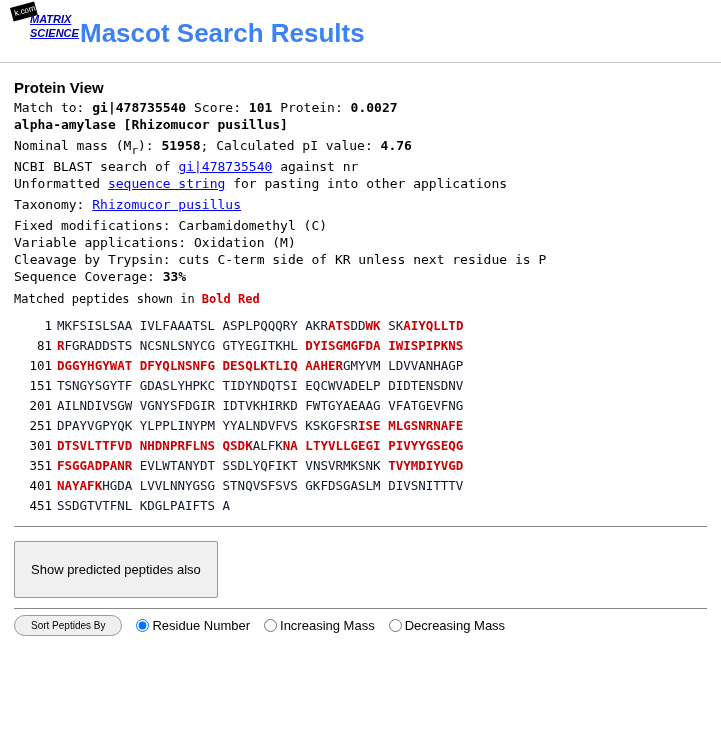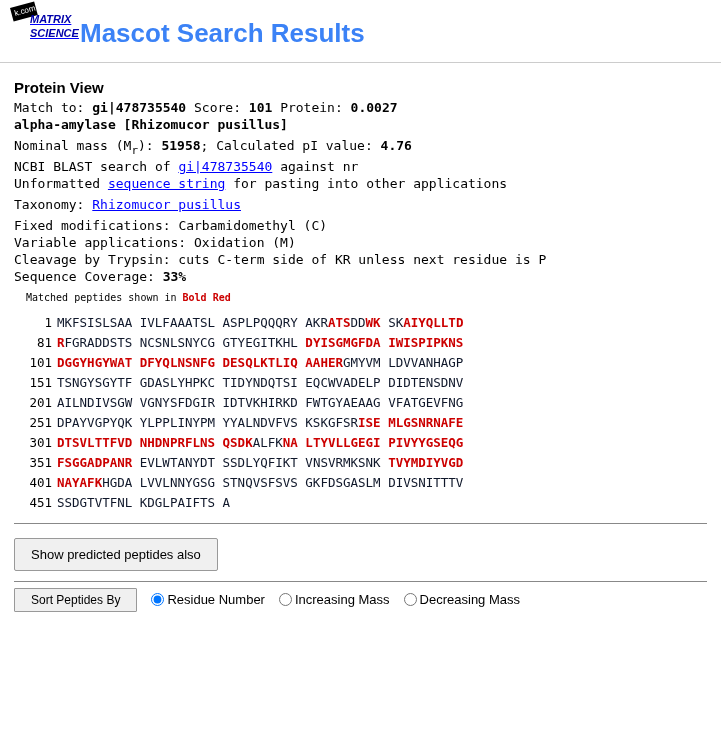--- a/index.html
+++ b/index.html
@@ -92,52 +92,52 @@
       font-size: 12.5px;
     }
     .seq-content {
       flex: 1;
       font-size: 12.5px;
       line-height: 1.6;
     }
     .matched { color: #c00; font-weight: bold; }
     .normal { color: #0f172a; }
     .bold-red-note {
-      margin: 8px 0 6px 12px;
-      font-family: monospace;
-      font-size: 10px;
+      margin: 8px 0 6px 0;
+      font-family: monospace;
+      font-size: 12px;
     }
     .bold-red-note .matched { color: #c00; font-weight: bold; }
     .btn-section {
       margin-top: 14px;
       margin-bottom: 10px;
     }
     .action-btn {
-      padding: 8px 16px;
+      padding: 20px 16px;
       font-size: 13px;
       font-family: Arial, sans-serif;
       background: #f0f0f0;
       border: 1px solid #999;
       cursor: pointer;
       border-radius: 2px;
     }
     .sort-section {
       display: flex;
       align-items: center;
       gap: 14px;
       margin-top: 6px;
     }
     .sort-label-btn {
       padding: 4px 16px;
-      font-size: 12px;
+      font-size: 10px;
       font-family: Arial, sans-serif;
       background: #f0f0f0;
       border: 1px solid #999;
       cursor: pointer;
-      border-radius: 1px;
+      border-radius: 12px;
     }
     .radio-group {
       display: flex;
       gap: 14px;
     }
     .radio-option {
       display: flex;
       align-items: center;
       gap: 3px;
       font-family: Arial, sans-serif;

